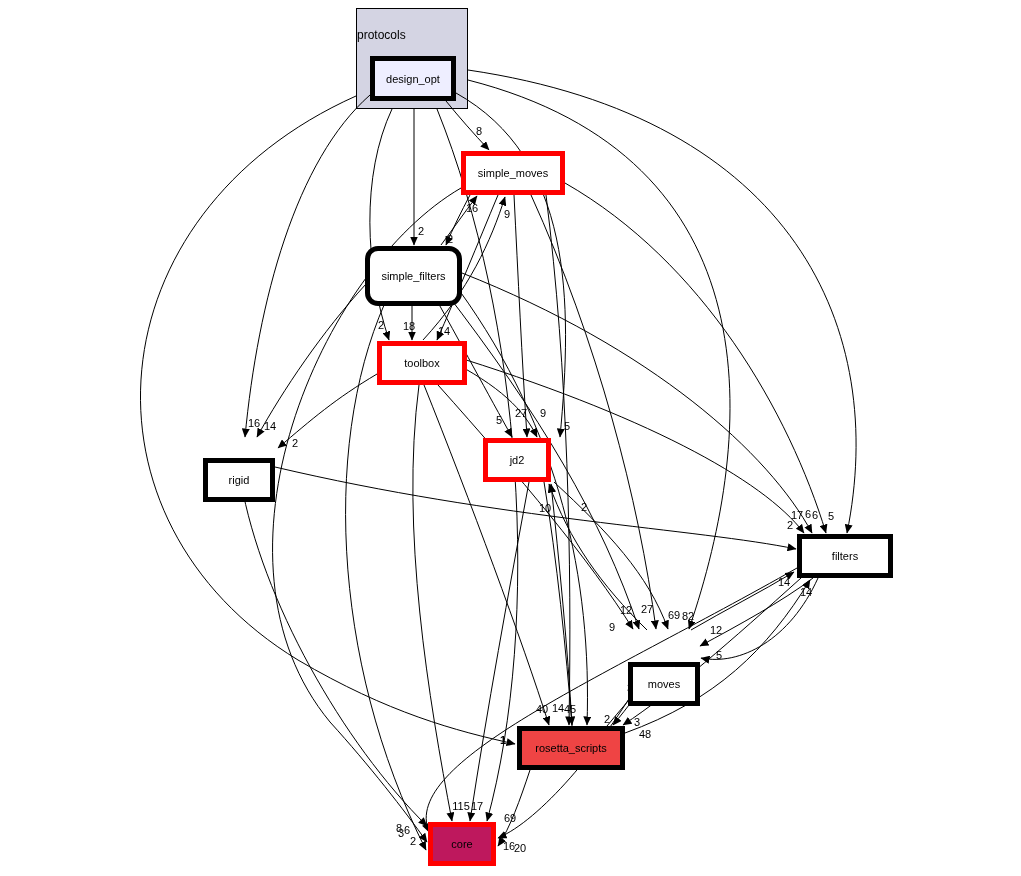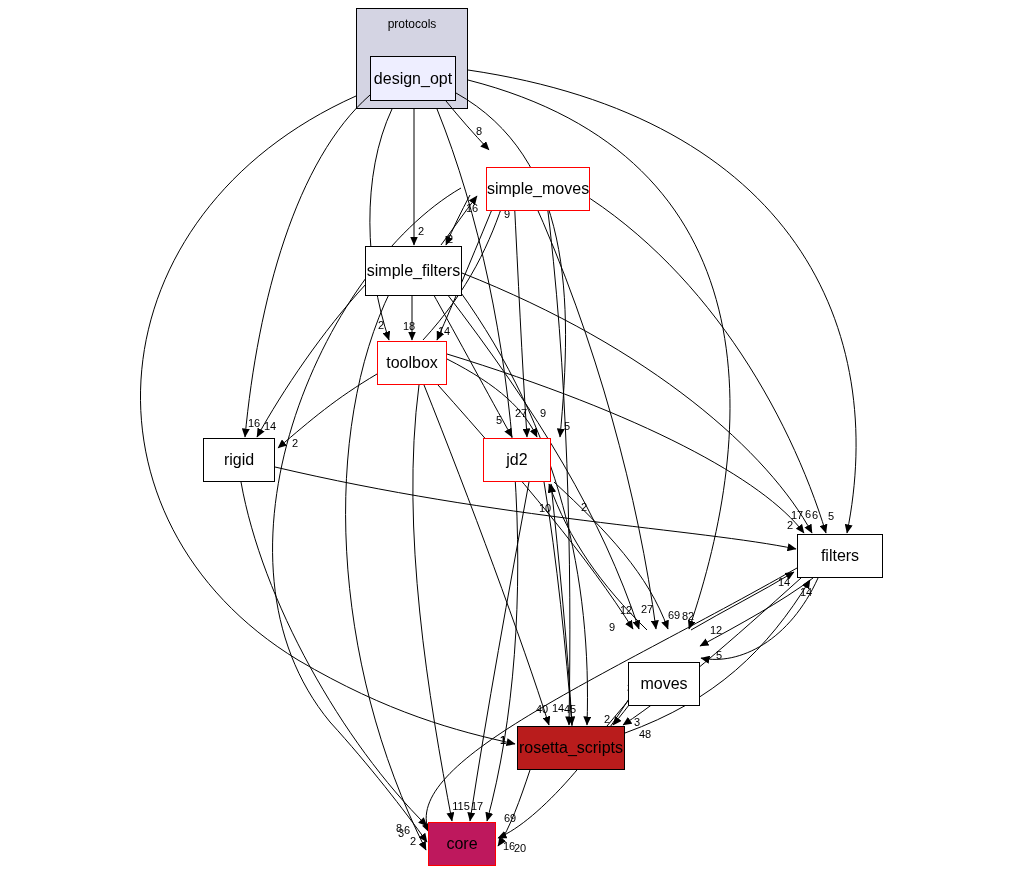--- a/index.html
+++ b/index.html
@@ -5,30 +5,30 @@
   html,body{margin:0;padding:0;background:#ffffff;}
   .canvas{
     position:relative;width:1021px;height:876px;background:#ffffff;
     font-family:"Liberation Sans",sans-serif;overflow:hidden;
   }
   .cluster{
     position:absolute;left:356px;top:8px;width:112px;height:101px;
     background:#d4d4e3;border:1px solid #000;box-sizing:border-box;
   }
   .cluster-label{
-    text-align:center;font-size:12px;color:#000;padding-top:8px;cursor:pointer;
+    font-size:12px;color:#000;padding-top:19px;cursor:pointer;
   }
   #edge-layer{position:absolute;left:0;top:0;width:1021px;height:876px;}
   .edge{fill:none;stroke:#000;stroke-width:1;}
   .edge-label{font-size:11px;fill:#000;text-anchor:middle;}
   .edge-label.bold{font-weight:bold;}
   .node{
-    position:absolute;border:1px solid #f97316;background:#ffffff;color:#000;
+    position:absolute;border:5px solid #f97316;background:#ffffff;color:#000;
     display:flex;align-items:center;justify-content:center;
-    font-size:16px;box-sizing:border-box;cursor:pointer;white-space:nowrap;
+    font-size:11px;box-sizing:border-box;cursor:pointer;white-space:nowrap;
   }
 </style>
 </head>
 <body>
 
 <div class="canvas">
   <div class="cluster">
     <div class="cluster-label">protocols</div>
   </div>
 
@@ -133,23 +133,23 @@
         <text x="584" y="511" class="edge-label">2</text>
         <path d="M625,733C716,700 767,650 810,580" class="edge" marker-end="url(#arrowhead)"></path>
         <text x="716" y="634" class="edge-label">12</text>
         <path d="M530,770C520,800 510,828 498,846" class="edge" marker-end="url(#arrowhead)"></path>
         <text x="520" y="852" class="edge-label">20</text>
       </g>
   </svg>
 
   <div id="node-layer">
       <div class="node" style="left: 370px; top: 56px; width: 86px; height: 45px; border-color: rgb(0, 0, 0); background: rgb(238, 238, 255);">design_opt</div>
-      <div class="node" style="left: 461px; top: 167px; width: 104px; height: 44px; border-color: rgb(255, 0, 0); background: rgb(255, 255, 255); margin-left: 25px;">simple_moves</div>
-      <div class="node" style="left: 365px; top: 246px; width: 97px; height: 50px; border-color: rgb(0, 0, 0); background: rgb(255, 255, 255);">simple_filters</div>
-      <div class="node" style="left: 377px; top: 341px; width: 70px; height: 44px; border-color: rgb(255, 0, 0); background: rgb(255, 255, 255);">toolbox</div>
-      <div class="node" style="left: 203px; top: 438px; width: 72px; height: 44px; border-color: rgb(0, 0, 0); background: rgb(255, 255, 255);">rigid</div>
+      <div class="node" style="left: 461px; top: 151px; width: 104px; height: 44px; border-color: rgb(255, 0, 0); background: rgb(255, 255, 255);">simple_moves</div>
+      <div class="node" style="left: 365px; top: 246px; width: 97px; height: 60px; border-color: rgb(0, 0, 0); background: rgb(255, 255, 255); border-radius: 13px;">simple_filters</div>
+      <div class="node" style="left: 377px; top: 341px; width: 90px; height: 44px; border-color: rgb(255, 0, 0); background: rgb(255, 255, 255);">toolbox</div>
+      <div class="node" style="left: 203px; top: 458px; width: 72px; height: 44px; border-color: rgb(0, 0, 0); background: rgb(255, 255, 255);">rigid</div>
       <div class="node" style="left: 483px; top: 438px; width: 68px; height: 44px; border-color: rgb(255, 0, 0); background: rgb(255, 255, 255);">jd2</div>
-      <div class="node" style="left: 797px; top: 534px; width: 86px; height: 44px; border-color: rgb(0, 0, 0); background: rgb(255, 255, 255);">filters</div>
+      <div class="node" style="left: 797px; top: 534px; width: 96px; height: 44px; border-color: rgb(0, 0, 0); background: rgb(255, 255, 255);">filters</div>
       <div class="node" style="left: 628px; top: 662px; width: 72px; height: 44px; border-color: rgb(0, 0, 0); background: rgb(255, 255, 255);">moves</div>
-      <div class="node" style="left: 517px; top: 726px; width: 108px; height: 44px; border-color: rgb(0, 0, 0); background: #b91c1c;">rosetta_scripts</div>
+      <div class="node" style="left: 517px; top: 726px; width: 108px; height: 44px; border-color: rgb(0, 0, 0); background: #ef4444;">rosetta_scripts</div>
       <div class="node" style="left: 428px; top: 822px; width: 68px; height: 44px; border-color: rgb(255, 0, 0); background: #be185d;">core</div>
     </div>
 </div>
 
 </body></html>

